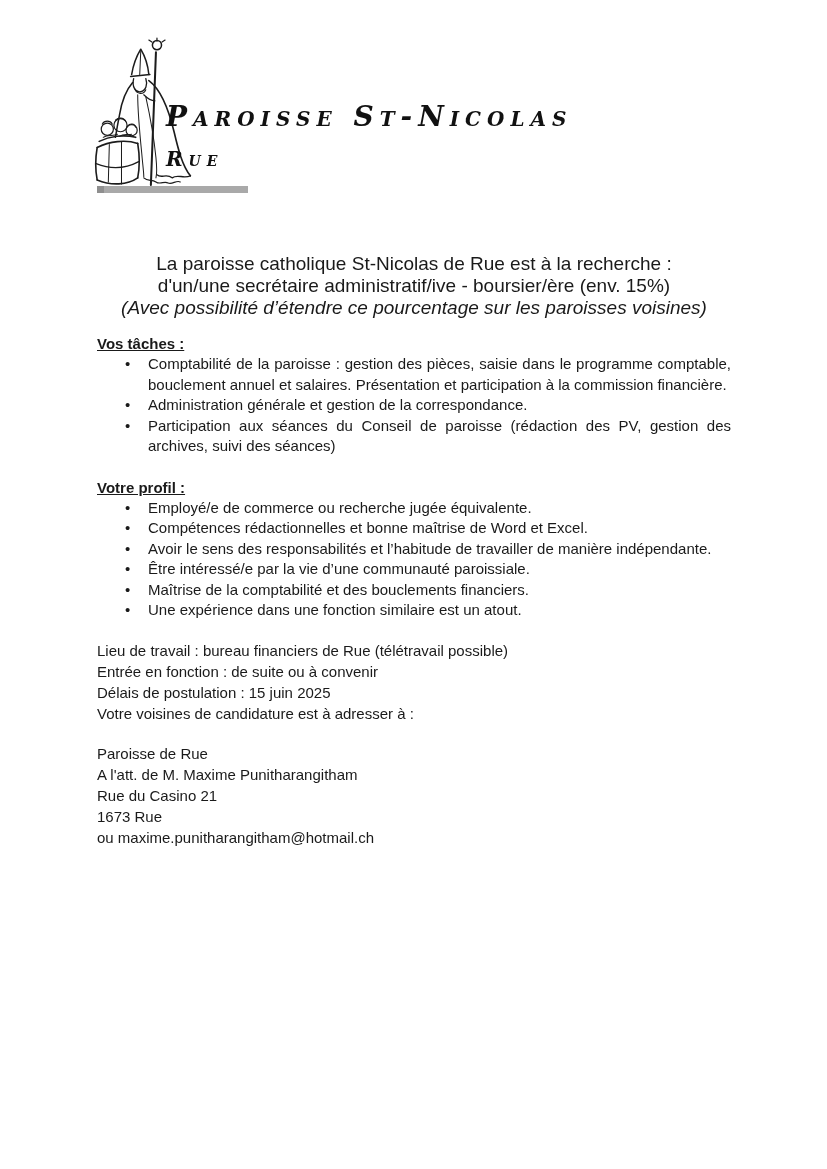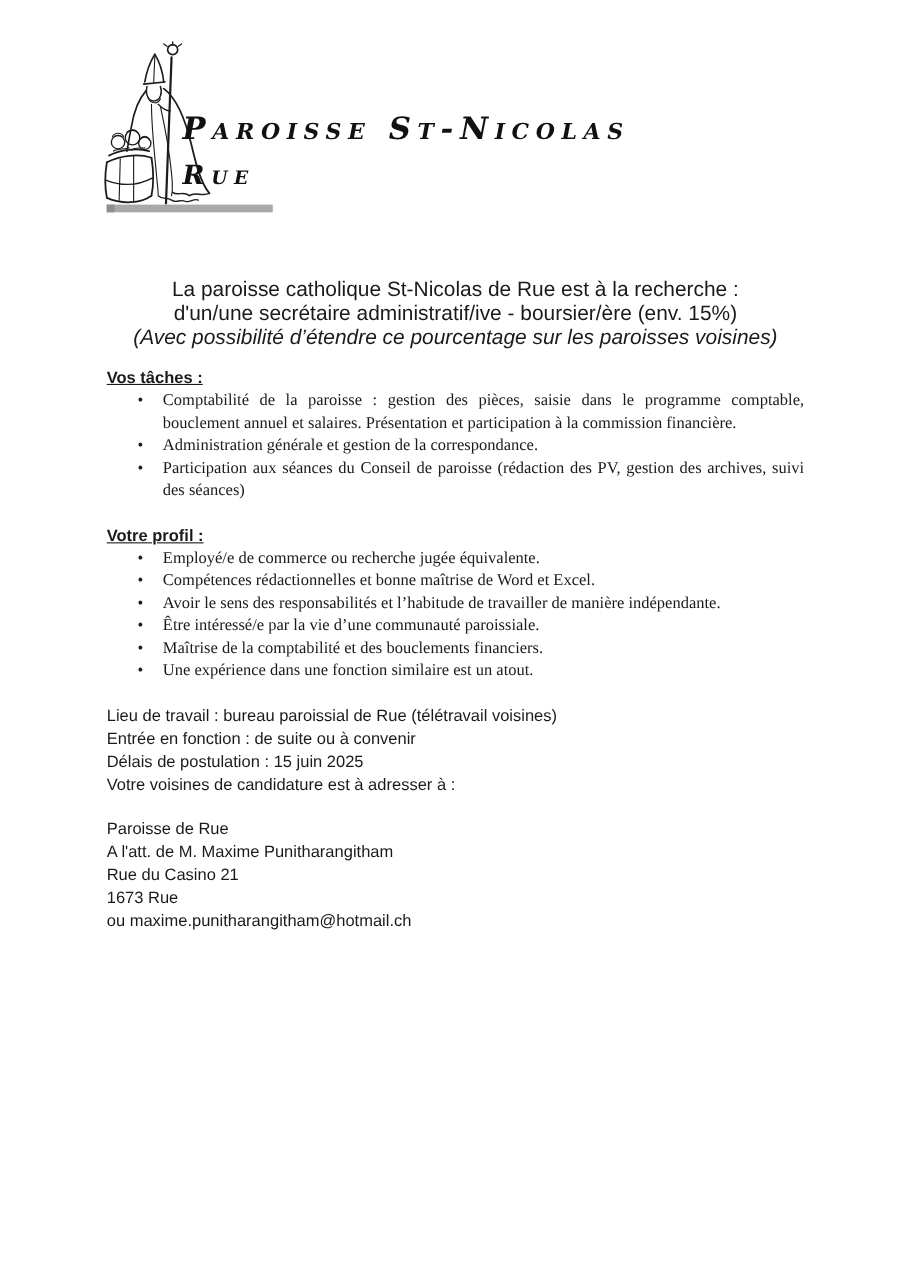--- a/index.html
+++ b/index.html
@@ -21,21 +21,21 @@
   .org-block {
     position: absolute; left: 166px; top: 96px;
     font-family: "DejaVu Serif", serif;
     font-style: italic; font-weight: bold;
     font-variant: small-caps;
     color: #111;
     line-height: 42px;
     white-space: nowrap;
   }
   .org-name { font-size: 28px; letter-spacing: 6px; }
-  .org-place { font-size: 24px; letter-spacing: 6px; }
+  .org-place { font-size: 20px; letter-spacing: 6px; }
   .divider {
     position: absolute; left: 97px; top: 186px;
     width: 151px; height: 7px;
     background: #a9a9a9;
   }
   .divider::before {
     content: ""; position: absolute; left: 0; top: 0;
     width: 7px; height: 7px; background: #8f8f8f;
   }
 
@@ -57,21 +57,20 @@
     text-decoration: underline;
     line-height: 21px;
   }
   .section-heading.profile { margin-top: 20px; }
 
   ul.bullets { list-style: none; margin: 0; padding: 0; }
   ul.bullets li {
     position: relative;
     padding-left: 51px;
     line-height: 20.5px;
-    font-family: Liberation Serif, serif;
   }
   ul.bullets li::before {
     content: "\2022";
     position: absolute; left: 28px; top: 0;
   }
   ul.bullets.justify li { text-align: justify; }
 
   .details { margin-top: 19px; }
   .contact { margin-top: 19px; }
   .details div, .contact div { line-height: 21px; }
@@ -151,21 +150,21 @@
     <ul class="bullets">
       <li>Employé/e de commerce ou recherche jugée équivalente.</li>
       <li>Compétences rédactionnelles et bonne maîtrise de Word et Excel.</li>
       <li>Avoir le sens des responsabilités et l’habitude de travailler de manière indépendante.</li>
       <li>Être intéressé/e par la vie d’une communauté paroissiale.</li>
       <li>Maîtrise de la comptabilité et des bouclements financiers.</li>
       <li>Une expérience dans une fonction similaire est un atout.</li>
     </ul>
 
     <div class="details">
-      <div>Lieu de travail : bureau paroissial de Rue (télétravail voisines)</div>
+      <div>Lieu de travail : bureau financiers de Rue (télétravail possible)</div>
       <div>Entrée en fonction : de suite ou à convenir</div>
       <div>Délais de postulation : 15 juin 2025</div>
       <div>Votre voisines de candidature est à adresser à :</div>
     </div>
 
     <div class="contact">
       <div>Paroisse de Rue</div>
       <div>A l'att. de M. Maxime Punitharangitham</div>
       <div>Rue du Casino 21</div>
       <div>1673 Rue</div>

